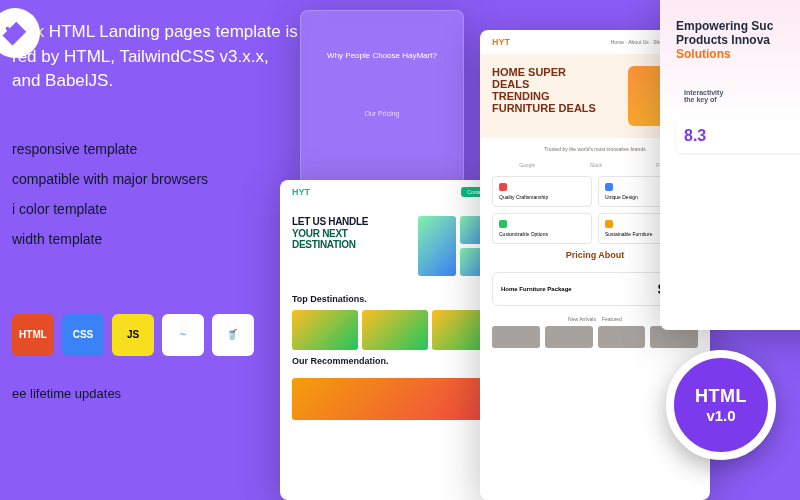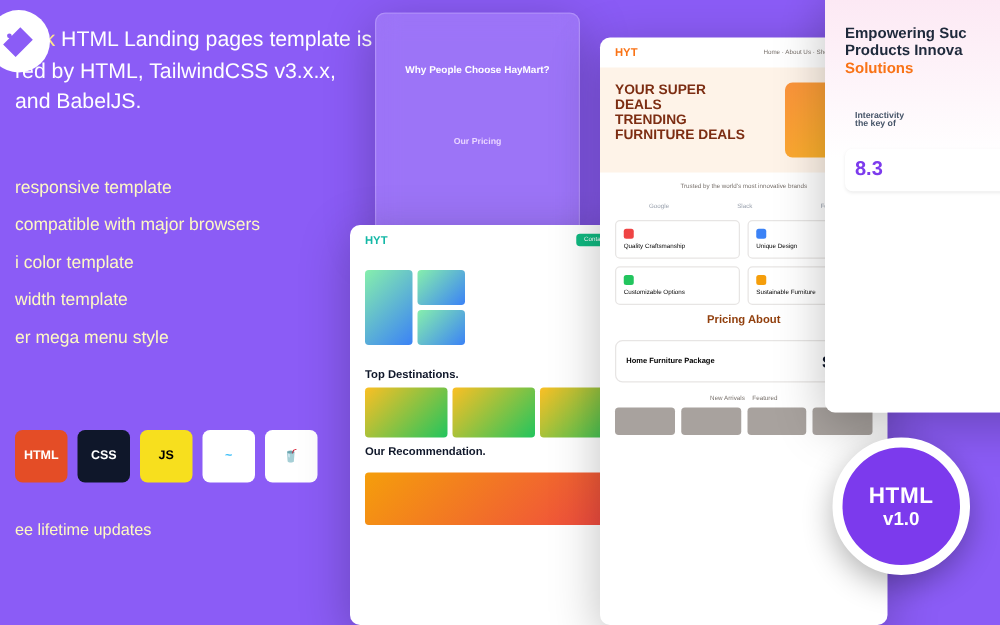--- a/index.html
+++ b/index.html
@@ -2,33 +2,33 @@
 <html><head>
 <meta charset="utf-8">
 <style>
 * { margin: 0; padding: 0; box-sizing: border-box; }
 body { font-family: -apple-system, BlinkMacSystemFont, 'Segoe UI', sans-serif; background: #8b5cf6; width: 800px; height: 500px; overflow: hidden; position: relative; }
 
 .left-panel { position: absolute; left: 0; top: 0; width: 310px; height: 500px; padding: 20px 0 20px 12px; color: #fff; }
 .main-title { font-size: 17px; font-weight: 500; line-height: 1.45; margin-bottom: 40px; padding-right: 10px; }
 .main-title .highlight { color: #fde68a; }
 .features { list-style: none; margin-bottom: 60px; }
-.features li { font-size: 14px; font-weight: 400; padding: 7px 0; color: #fef9c3; }
+.features li { font-size: 14px; font-weight: 400; padding: 7px 0; color: #0f172a; }
 .tech-icons { display: flex; gap: 8px; align-items: center; margin-top: 20px; margin-bottom: 30px; }
 .tech-icon { width: 42px; height: 42px; border-radius: 6px; display: flex; align-items: center; justify-content: center; font-size: 10px; font-weight: 700; color: #fff; }
 .icon-html { background: #e44d26; }
-.icon-css { background: #0f172a; }
+.icon-css { background: #3b82f6; }
 .icon-js { background: #f7df1e; color: #000; }
 .icon-tw { background: #fff; color: #38bdf8; }
 .icon-gulp { background: #fff; }
-.updates { font-size: 13px; color: #fef9c3; margin-top: 28px; }
+.updates { font-size: 13px; color: #0f172a; margin-top: 28px; }
 
 .mockup { position: absolute; background: #fff; border-radius: 8px; box-shadow: 0 10px 40px rgba(0,0,0,0.25); overflow: hidden; }
 
-.mock-a { top: 10px; left: 300px; width: 164px; height: 180px; background: rgba(255,255,255,0.15); backdrop-filter: blur(10px); border: 1px solid rgba(255,255,255,0.2); font-weight: bold; }
+.mock-a { top: 10px; left: 300px; width: 164px; height: 180px; background: rgba(255,255,255,0.15); backdrop-filter: blur(10px); border: 1px solid rgba(255,255,255,0.2); }
 .mock-a-inner { padding: 40px 20px; text-align: center; font-size: 8px; color: #fff; }
 .mock-a-sub { margin-top: 50px; font-size: 7px; color: #e9d5ff; }
 
 .mock-b { top: 180px; left: 280px; width: 230px; height: 320px; }
 .mock-b .hdr { height: 24px; display: flex; align-items: center; justify-content: space-between; padding: 0 12px; font-size: 6px; }
 .mock-b .logo-b { font-weight: 700; color: #14b8a6; font-size: 9px; }
 .mock-b .hero-b { padding: 12px; display: flex; gap: 8px; }
 .mock-b .hero-text-b { flex: 1; }
 .mock-b .hero-title-b { font-size: 10px; font-weight: 800; color: #0f172a; letter-spacing: -0.3px; line-height: 1.15; }
 .mock-b .hero-title-b .green { color: #065f46; }
@@ -90,21 +90,20 @@
   <h1 class="main-title">
     <span class="highlight">atok</span><span> HTML Landing pages template is</span><br>
     <span>red by HTML, TailwindCSS v3.x.x,</span><br>
     <span>and BabelJS.</span>
   </h1>
   <ul class="features">
     <li>responsive template</li>
     <li>compatible with major browsers</li>
     <li>i color template</li>
     <li>width template</li>
-    <li>er mega menu style</li>
   </ul>
   <div class="tech-icons">
     <div class="tech-icon icon-html">HTML</div>
     <div class="tech-icon icon-css">CSS</div>
     <div class="tech-icon icon-js">JS</div>
     <div class="tech-icon icon-tw">~</div>
     <div class="tech-icon icon-gulp">🥤</div>
   </div>
   <div class="updates">ee lifetime updates</div>
 </div>
@@ -115,20 +114,26 @@
     <div class="mock-a-sub">Our Pricing</div>
   </div>
 </div>
 
 <div class="mockup mock-b">
   <div class="hdr">
     <span class="logo-b">HYT</span>
     <button class="cta-btn">Contact Us</button>
   </div>
   <div class="hero-b">
+    <div class="hero-text-b">
+      <div class="hero-title-b">
+        <span>LET US HANDLE</span><br>
+        <span class="green">YOUR NEXT</span> <span class="green">DESTINATION</span>
+      </div>
+    </div>
     <div class="hero-imgs">
         <div></div>
         <div></div>
         <div></div>
       </div>
   </div>
   <div class="section-title-b">Top Destinations.</div>
   <div class="dest-grid">
       <div></div>
       <div></div>
@@ -141,21 +146,21 @@
 </div>
 
 <div class="mockup mock-c">
   <div class="hdr">
     <span class="logo-c">HYT</span>
     <span class="nav-c">Home · About Us · Shop · Pages · FAQ</span>
   </div>
   <div class="hero-c">
     <div class="hero-text-c">
       <div class="hero-title-c">
-        <span>YOUR SUPER</span><br>
+        <span>HOME SUPER</span><br>
         <span>DEALS</span><br>
         <span>TRENDING</span><br>
         <span>FURNITURE DEALS</span>
       </div>
     </div>
     <div class="hero-img-c"></div>
   </div>
   <div class="trusted">Trusted by the world's most innovative brands</div>
   <div class="brands">
     <span>Google</span>

